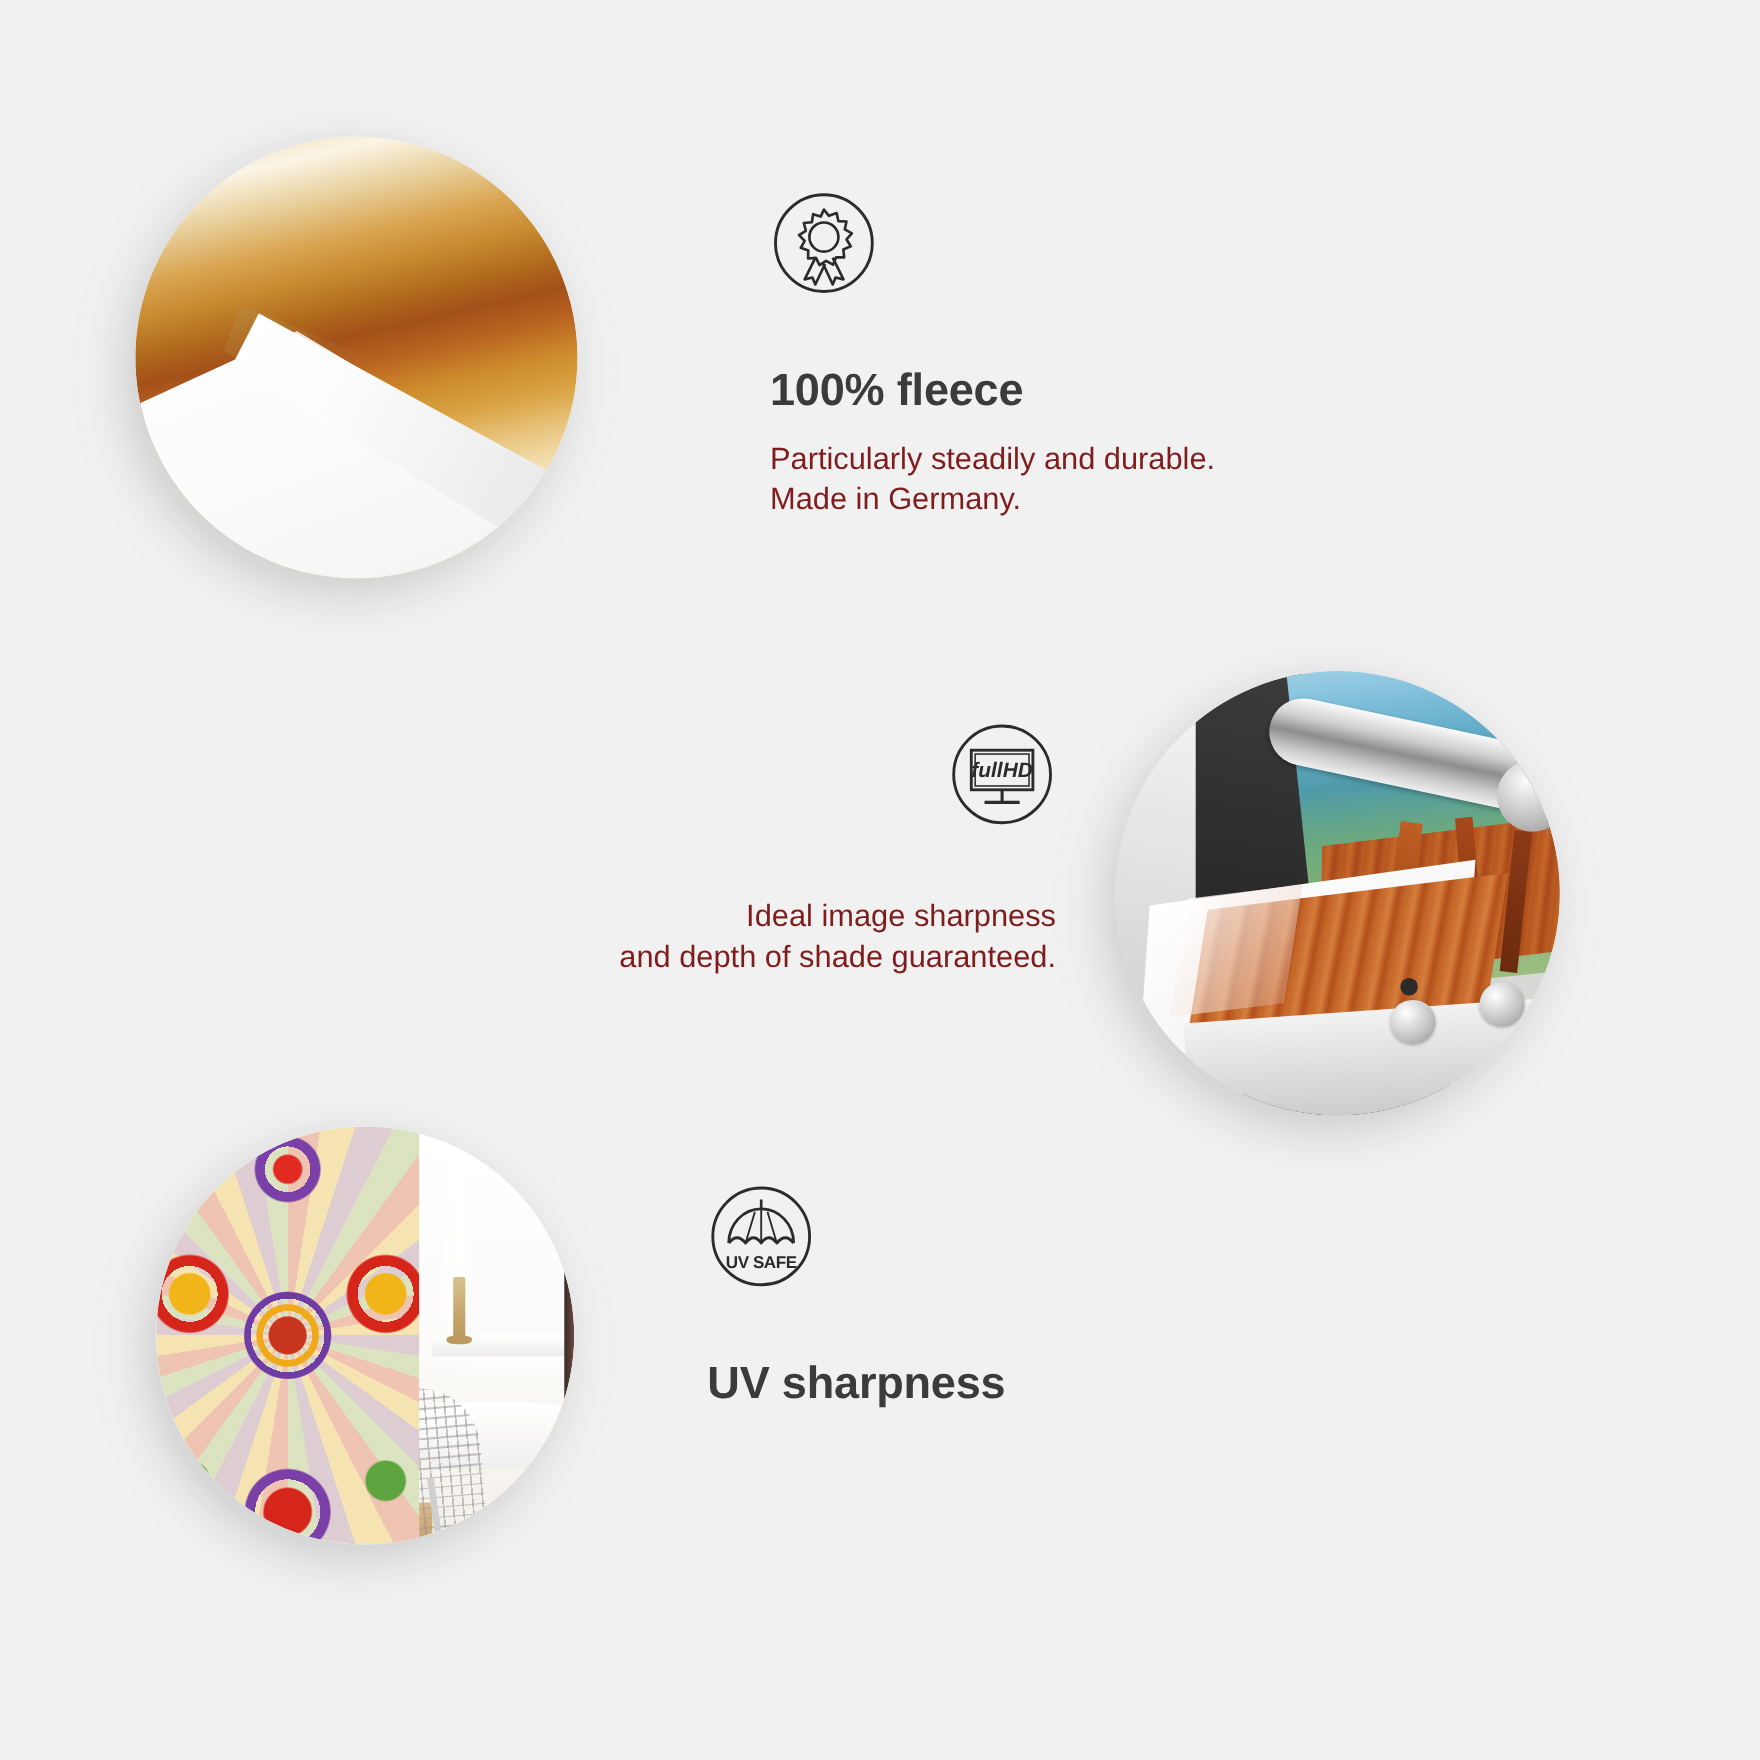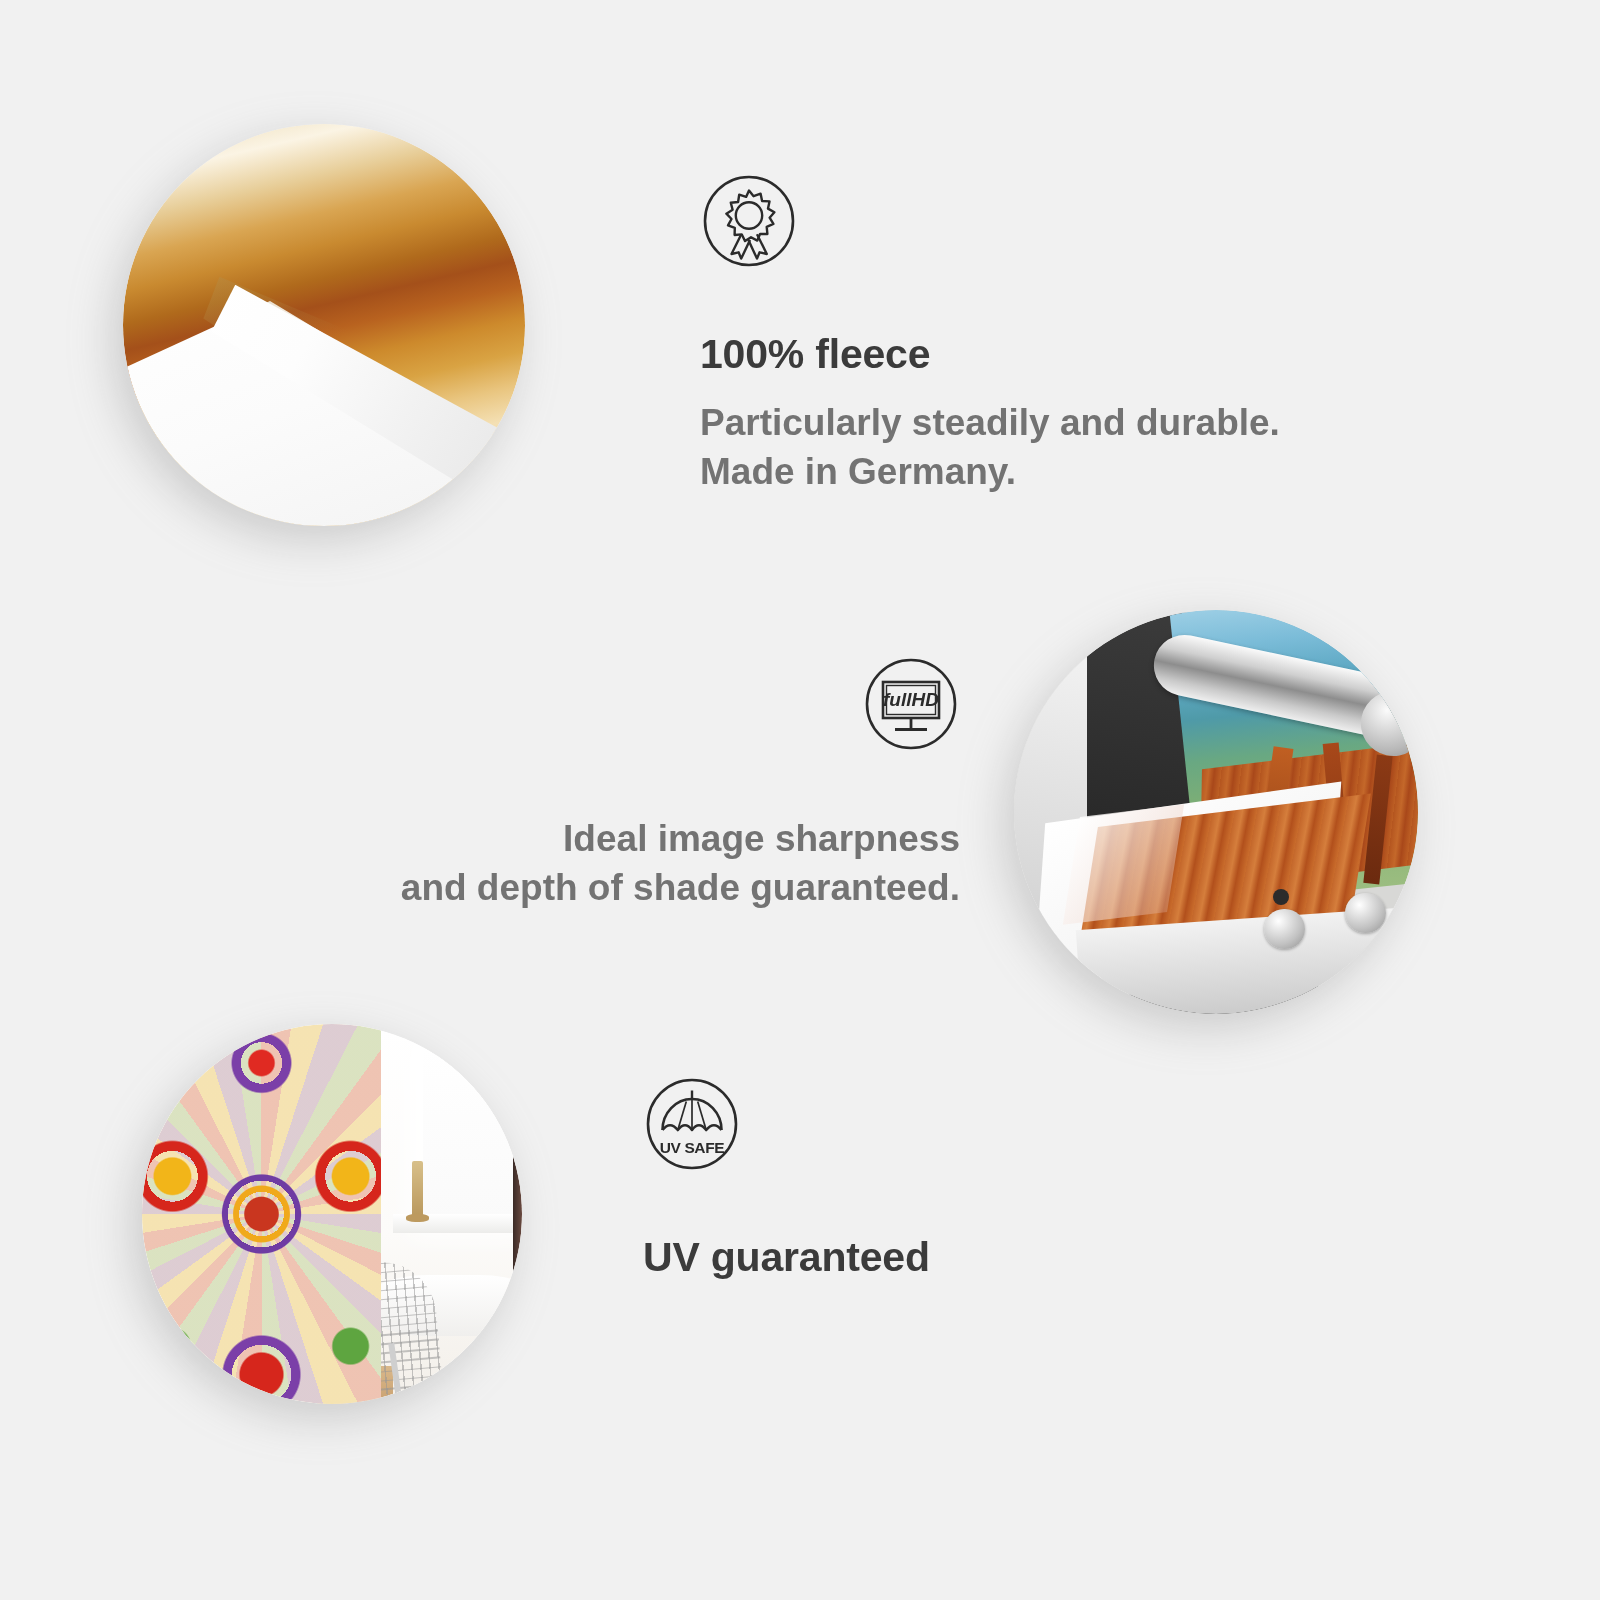--- a/index.html
+++ b/index.html
@@ -271,23 +271,23 @@
 
   .feature-title {
     font-size:41px;
     font-weight:bold;
     color:#3b3b3b;
     letter-spacing:-0.2px;
     line-height:1.1;
     white-space:nowrap;
   }
   .feature-desc {
-    font-size:37px;
-    font-weight:bold;
-    color:#737373;
+    font-size:28px;
+    font-weight:normal;
+    color:#7f1d1d;
     line-height:1.32;
     white-space:pre-line;
   }
 
   
   #f-fleece { left:660px; top:172px; text-align:left;margin-left:40px; }
   #f-fleece .icon-badge { margin-bottom:62px; }
   #f-fleece .feature-title { margin-bottom:22px; }
 
   
@@ -396,16 +396,16 @@
         <circle cx="49" cy="49" r="44" fill="none" stroke="#2b2b2b" stroke-width="2.6"></circle>
         <line x1="49" y1="15.5" x2="49" y2="24" stroke="#2b2b2b" stroke-width="2.4"></line>
         <path d="M19.5 55 A29.5 31 0 0 1 78.5 55" fill="none" stroke="#2b2b2b" stroke-width="2.6"></path>
         <path d="M19.5 55 Q27 45.5 34.8 55 Q42.1 45.5 49 55 Q55.9 45.5 63.2 55 Q71 45.5 78.5 55" fill="none" stroke="#2b2b2b" stroke-width="2.6" stroke-linejoin="round"></path>
         <line x1="34.8" y1="55" x2="43.3" y2="26.5" stroke="#2b2b2b" stroke-width="1.7"></line>
         <line x1="49" y1="55" x2="49" y2="24.5" stroke="#2b2b2b" stroke-width="1.7"></line>
         <line x1="63.2" y1="55" x2="54.7" y2="26.5" stroke="#2b2b2b" stroke-width="1.7"></line>
         <text x="49" y="78" text-anchor="middle" font-family="'Liberation Sans', sans-serif" font-size="15.5" font-weight="bold" letter-spacing="-0.4" fill="#2b2b2b">UV SAFE</text>
       </svg>
     </span>
-    <div class="feature-title">UV guaranteed</div>
+    <div class="feature-title">UV sharpness</div>
   </div>
 
 </div>
 
 </body></html>

